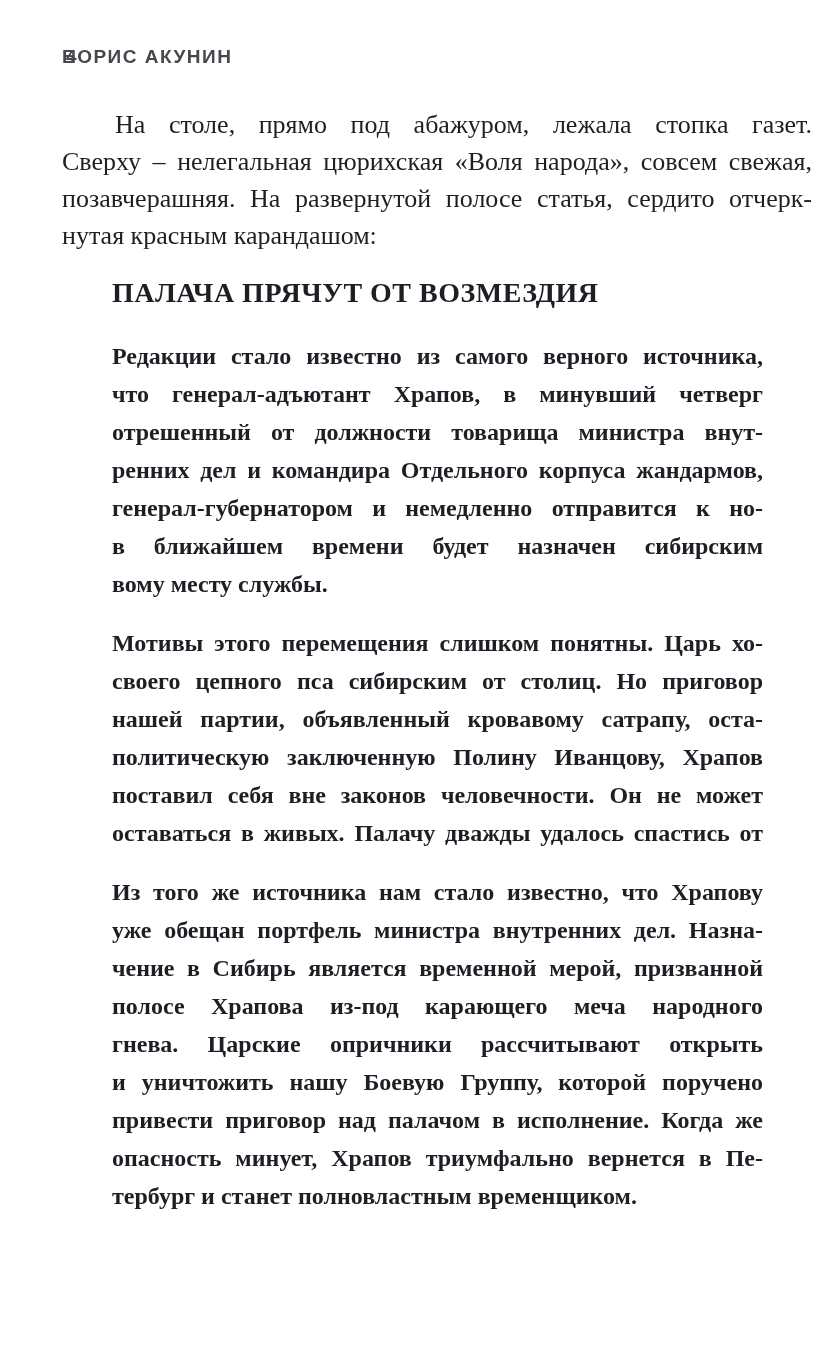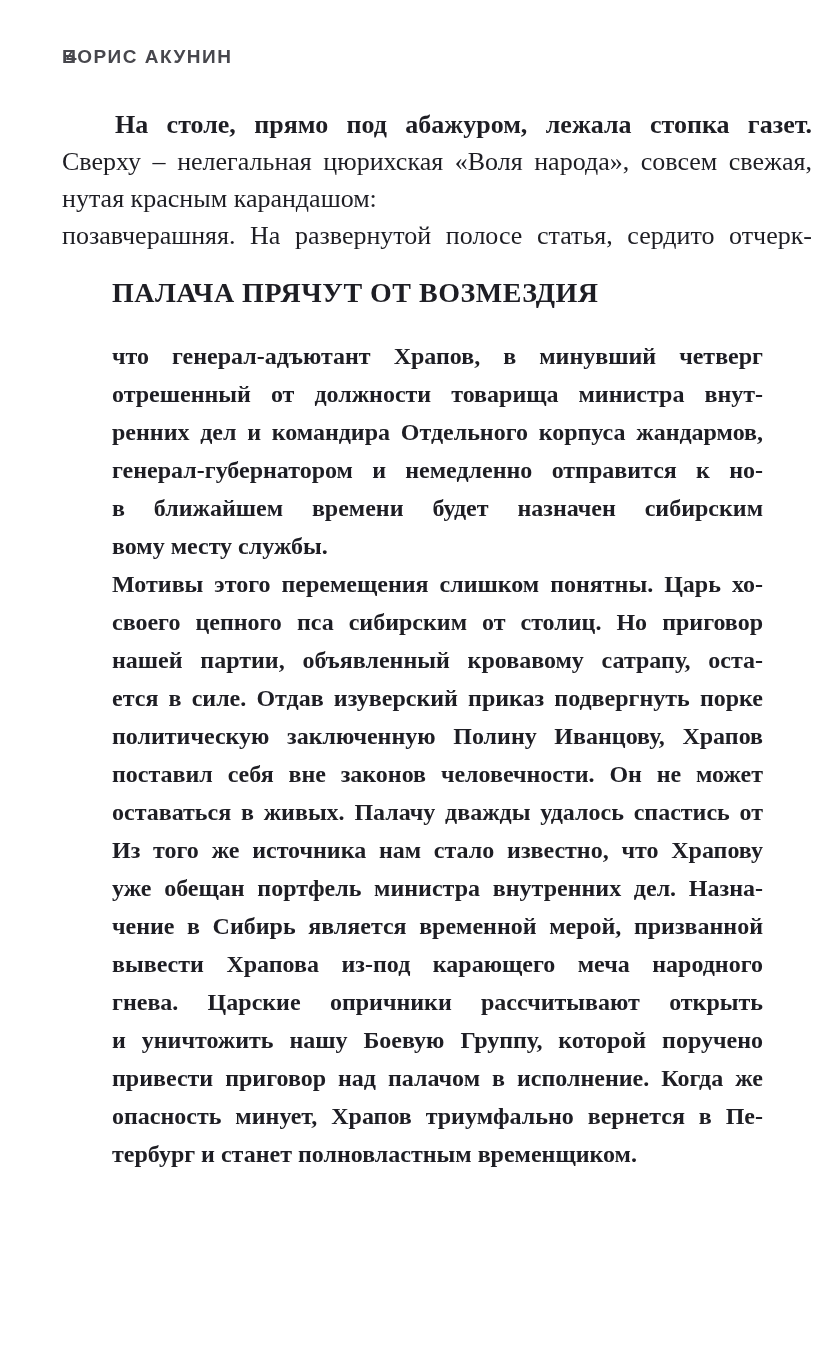--- a/index.html
+++ b/index.html
@@ -41,84 +41,84 @@
     width: 750px;
     font-size: 26px;
     line-height: 37px;
   }
 
   .line {
     text-align: justify;
     text-align-last: justify;
   }
   .line.last { text-align-last: left; }
-  .intro .line.indent { text-indent: 53px; font-weight: bold; }
+  .intro .line.indent { text-indent: 53px; }
 
   .article {
     margin-left: 50px;
     width: 651px;
   }
   .headline {
     margin: 21px 0 26px 0;
     font-size: 28px;
     line-height: 36px;
     font-weight: 700;
     text-align: left;
     letter-spacing: 0.5px;
     white-space: nowrap;
   }
   .para {
     font-weight: 700;
     font-size: 24px;
     line-height: 38px;
   }
-  .para + .para { margin-top: 0; }
+  .para + .para { margin-top: 21px; }
 </style>
 </head>
 <body>
 
 <div class="page">
 
   <header class="running-head">
     <span class="page-num">4</span>
     <span class="author">БОРИС АКУНИН</span>
   </header>
 
   <section class="intro" id="intro-paragraph">
       <div class="line indent">На столе, прямо под абажуром, лежала стопка газет.</div>
       <div class="line">Сверху – нелегальная цюрихская «Воля народа», совсем свежая,</div>
+      <div class="line">позавчерашняя. На развернутой полосе статья, сердито отчерк-</div>
       <div class="line last">нутая красным карандашом:</div>
-      <div class="line">позавчерашняя. На развернутой полосе статья, сердито отчерк-</div>
     </section>
 
   <section class="article">
     <h1 class="headline">ПАЛАЧА ПРЯЧУТ ОТ ВОЗМЕЗДИЯ</h1>
     <div id="article-body">
         <div class="para">
+          <div class="line">Редакции стало известно из самого верного источника,</div>
           <div class="line">что генерал-адъютант Храпов, в минувший четверг</div>
           <div class="line">отрешенный от должности товарища министра внут-</div>
           <div class="line">ренних дел и командира Отдельного корпуса жандармов,</div>
           <div class="line">генерал-губернатором и немедленно отправится к но-</div>
           <div class="line">в ближайшем времени будет назначен сибирским</div>
           <div class="line last">вому месту службы.</div>
         </div>
         <div class="para">
           <div class="line">Мотивы этого перемещения слишком понятны. Царь хо-</div>
           <div class="line">своего цепного пса сибирским от столиц. Но приговор</div>
           <div class="line">нашей партии, объявленный кровавому сатрапу, оста-</div>
-          <div class="line">ется в силе. Отдав изуверский приказ подвергнуть порке</div>
           <div class="line">политическую заключенную Полину Иванцову, Храпов</div>
           <div class="line">поставил себя вне законов человечности. Он не может</div>
           <div class="line">оставаться в живых. Палачу дважды удалось спастись от</div>
         </div>
         <div class="para">
           <div class="line">Из того же источника нам стало известно, что Храпову</div>
           <div class="line">уже обещан портфель министра внутренних дел. Назна-</div>
           <div class="line">чение в Сибирь является временной мерой, призванной</div>
-          <div class="line">вывести Храпова из-под карающего меча народного</div>
+          <div class="line">полосе Храпова из-под карающего меча народного</div>
           <div class="line">гнева. Царские опричники рассчитывают открыть</div>
           <div class="line">и уничтожить нашу Боевую Группу, которой поручено</div>
           <div class="line">привести приговор над палачом в исполнение. Когда же</div>
           <div class="line">опасность минует, Храпов триумфально вернется в Пе-</div>
           <div class="line last">тербург и станет полновластным временщиком.</div>
         </div>
       </div>
   </section>
 
 </div>

